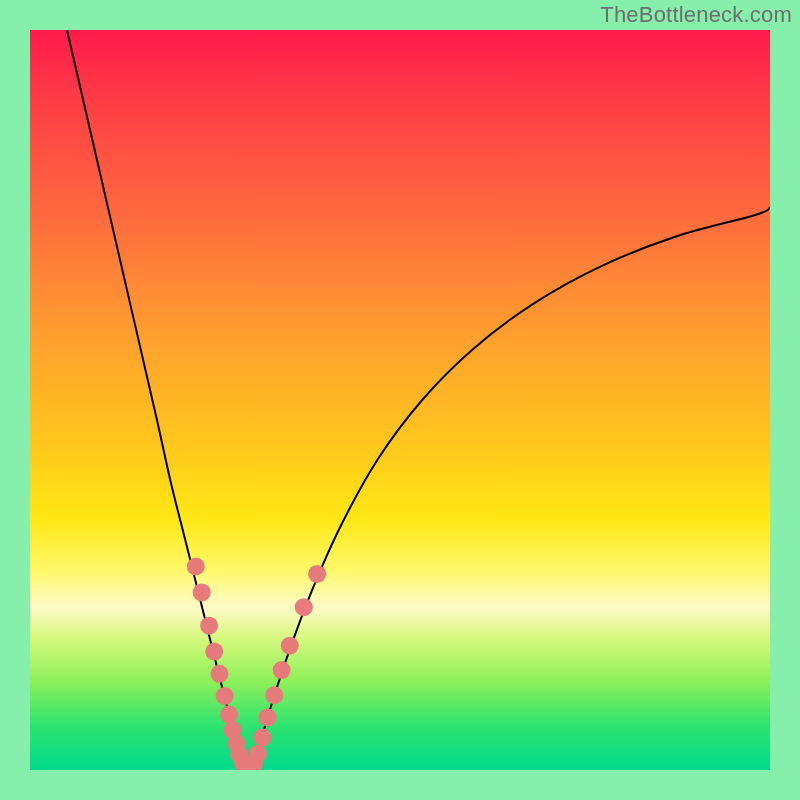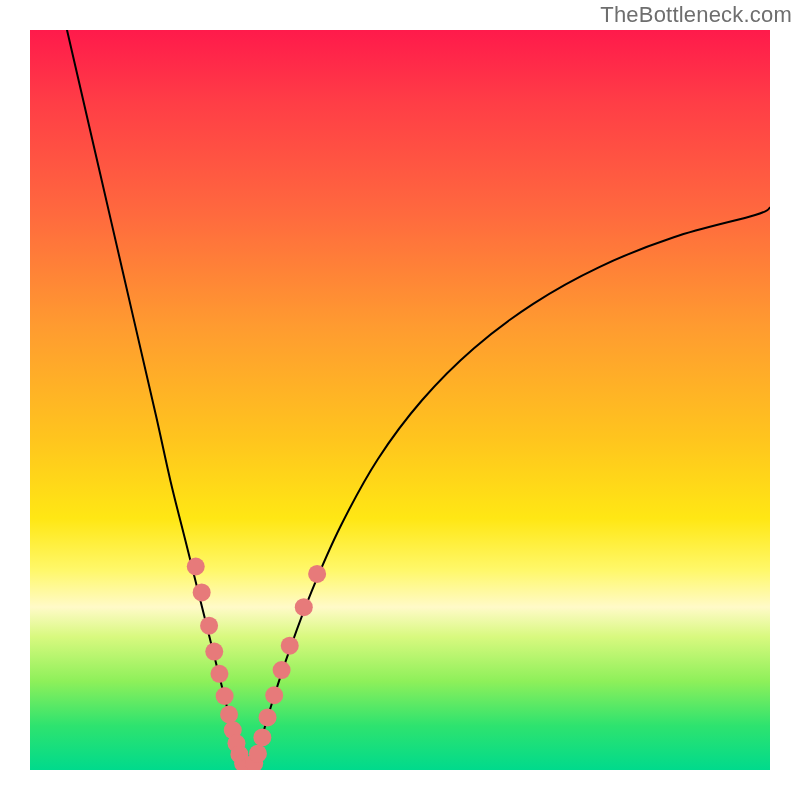--- a/index.html
+++ b/index.html
@@ -10,21 +10,21 @@
     overflow: hidden;
     background: #000;
     font-family: Arial, Helvetica, sans-serif;
   }
   .frame {
     position: absolute;
     top: 0;
     left: 0;
     width: 800px;
     height: 800px;
-    background: #ffffff;
+    background: #86efac;
   }
   .plot {
     position: absolute;
     top: 30px;
     left: 30px;
     width: 740px;
     height: 740px;
     background: linear-gradient(to bottom,
       #ff1a4b 0%,
       #ff3e46 10%,

